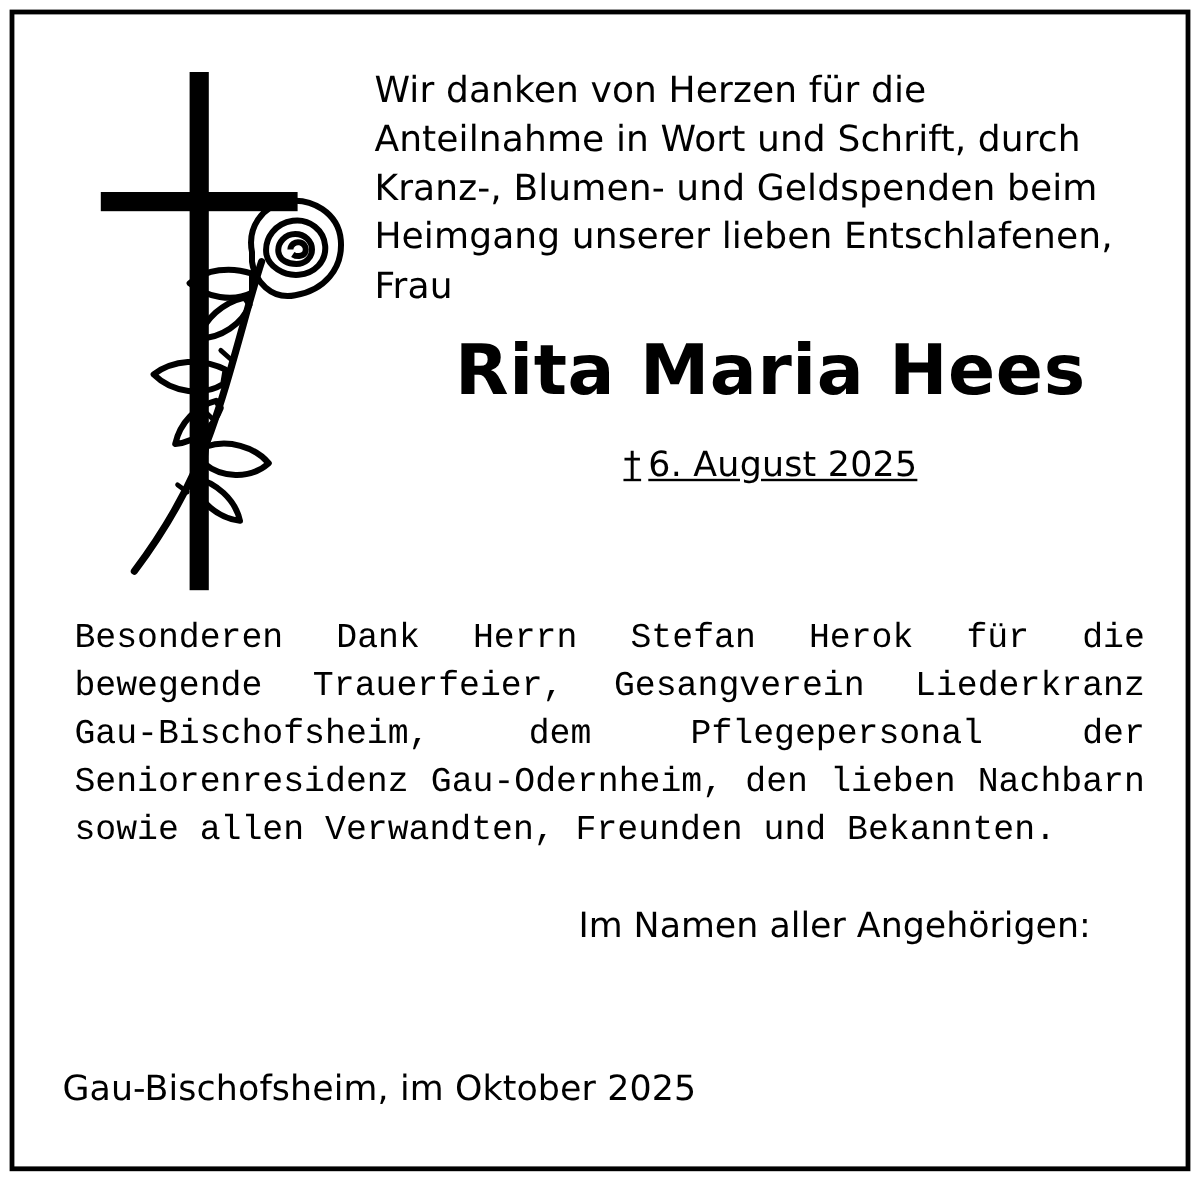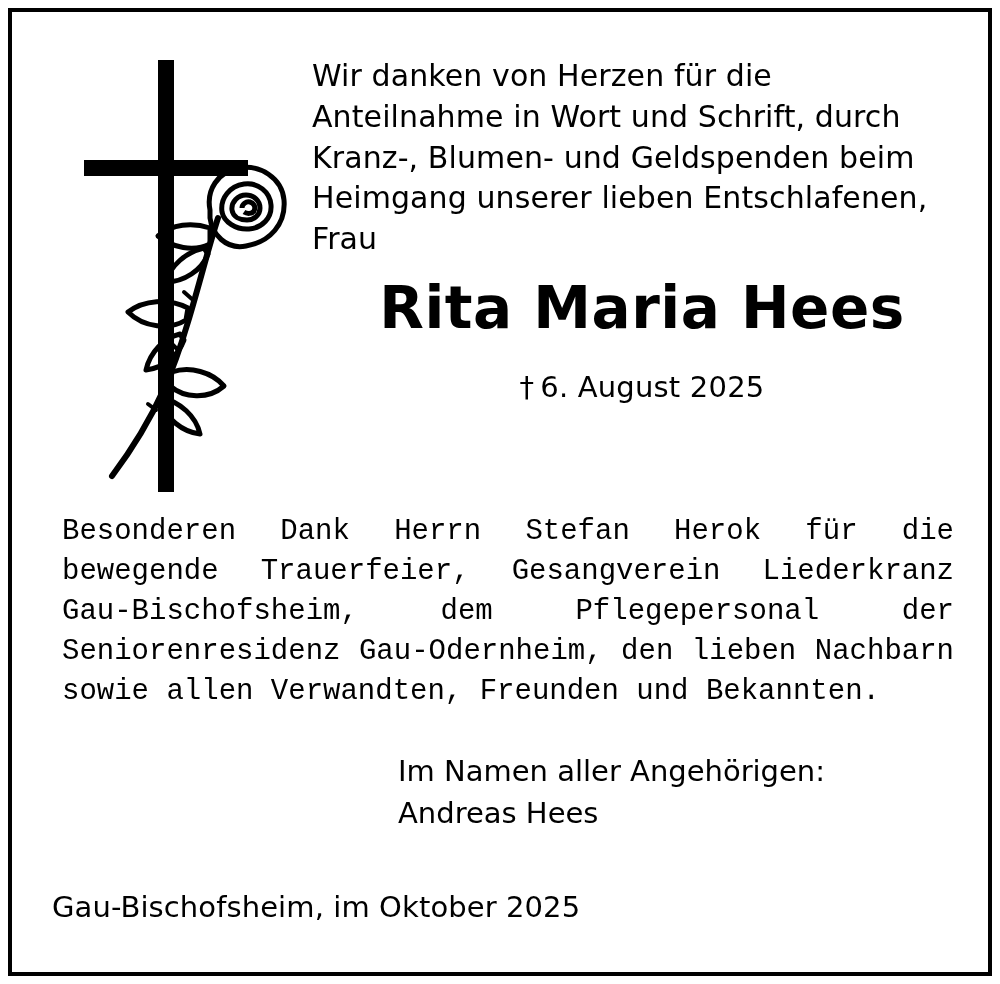--- a/index.html
+++ b/index.html
@@ -71,45 +71,46 @@
     white-space: nowrap;
   }
   .death-date {
     position: absolute;
     left: 300px;
     top: 358px;
     width: 660px;
     text-align: center;
     font-size: 29px;
     letter-spacing: 0.2px;
+    text-decoration: underline;
   }
   .dagger { margin-right: 6px; }
 
   
   .mid-text {
     position: absolute;
     left: 50px;
     top: 500px;
     width: 892px;
     font-size: 29px;
     line-height: 1.38;
     text-align: justify;
     text-justify: inter-word;
     font-family: Liberation Mono, monospace;
   }
 
   
   .signature {
     position: absolute;
-    left: 386px;
+    left: 397px;
     top: 738px;
     width: 500px;
     font-size: 29px;
     line-height: 1.45;
-    text-align: left;
+    text-align: right;
   }
 
   
   .footer {
     position: absolute;
     left: 40px;
     top: 878px;
     font-size: 29px;
     letter-spacing: 0.1px;
   }
@@ -163,19 +164,18 @@
     <div class="name">Rita Maria Hees</div>
 
     <div class="death-date">
       <span class="dagger">†</span><span>6. August 2025</span>
     </div>
 
     <div class="mid-text">Besonderen Dank Herrn Stefan Herok für die bewegende Trauerfeier, Gesangverein Liederkranz Gau-Bischofsheim, dem Pflegepersonal der Seniorenresidenz Gau-Odernheim, den lieben Nachbarn sowie allen Verwandten, Freunden und Bekannten.</div>
 
     <div class="signature">
       <div>Im Namen aller Angehörigen:</div>
-      <div>Andreas Hees</div>
     </div>
 
     <div class="footer">Gau-Bischofsheim, im Oktober 2025</div>
 
   </div>
 </div>
 
 </body></html>

